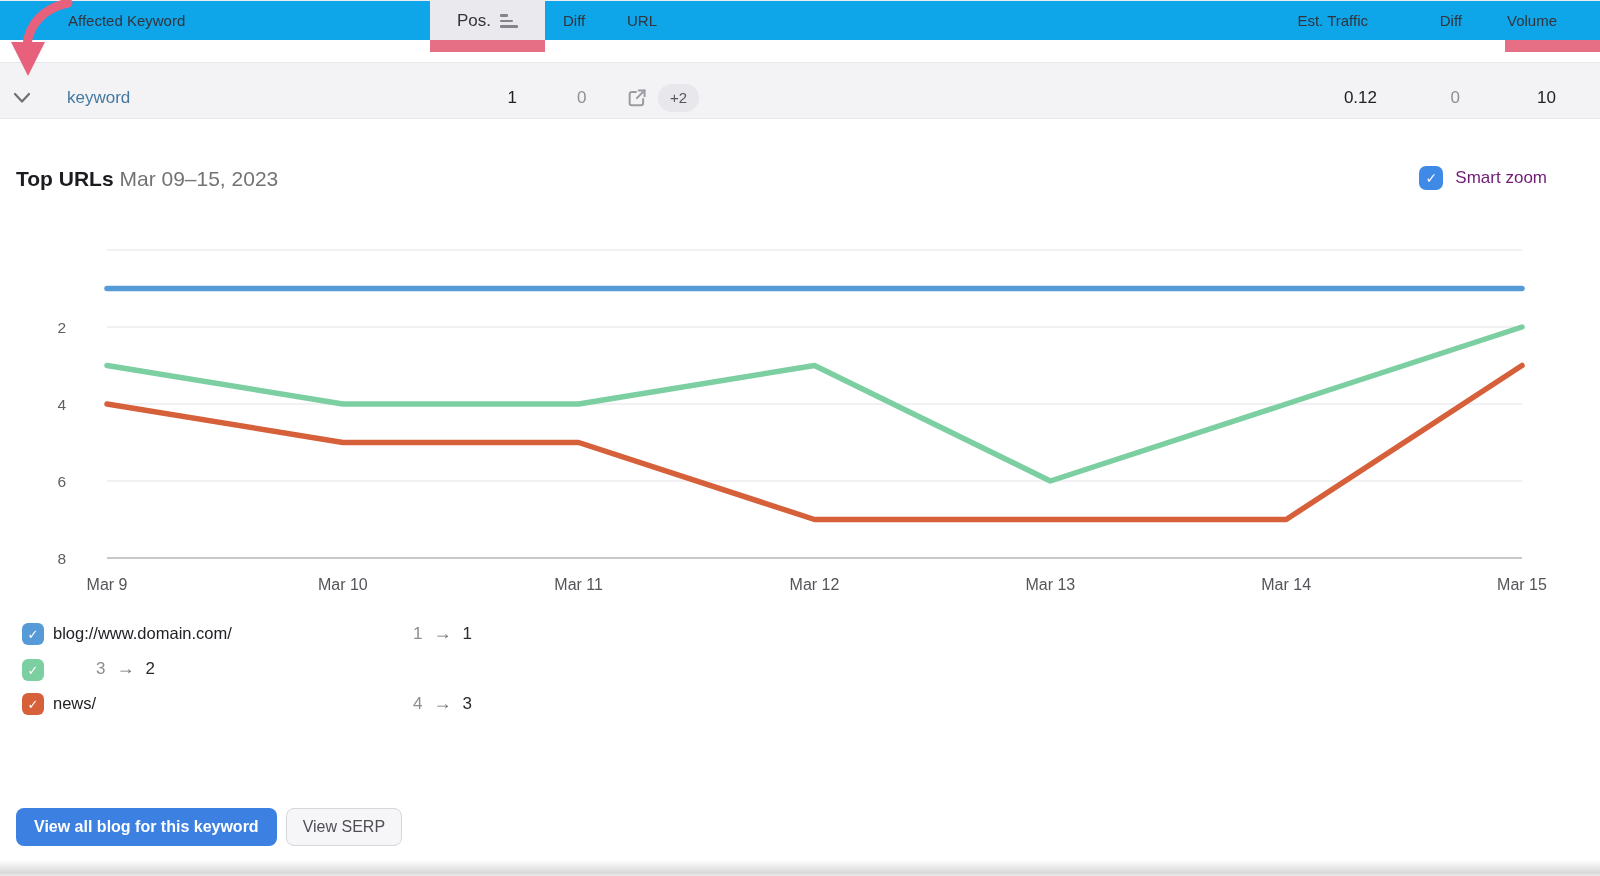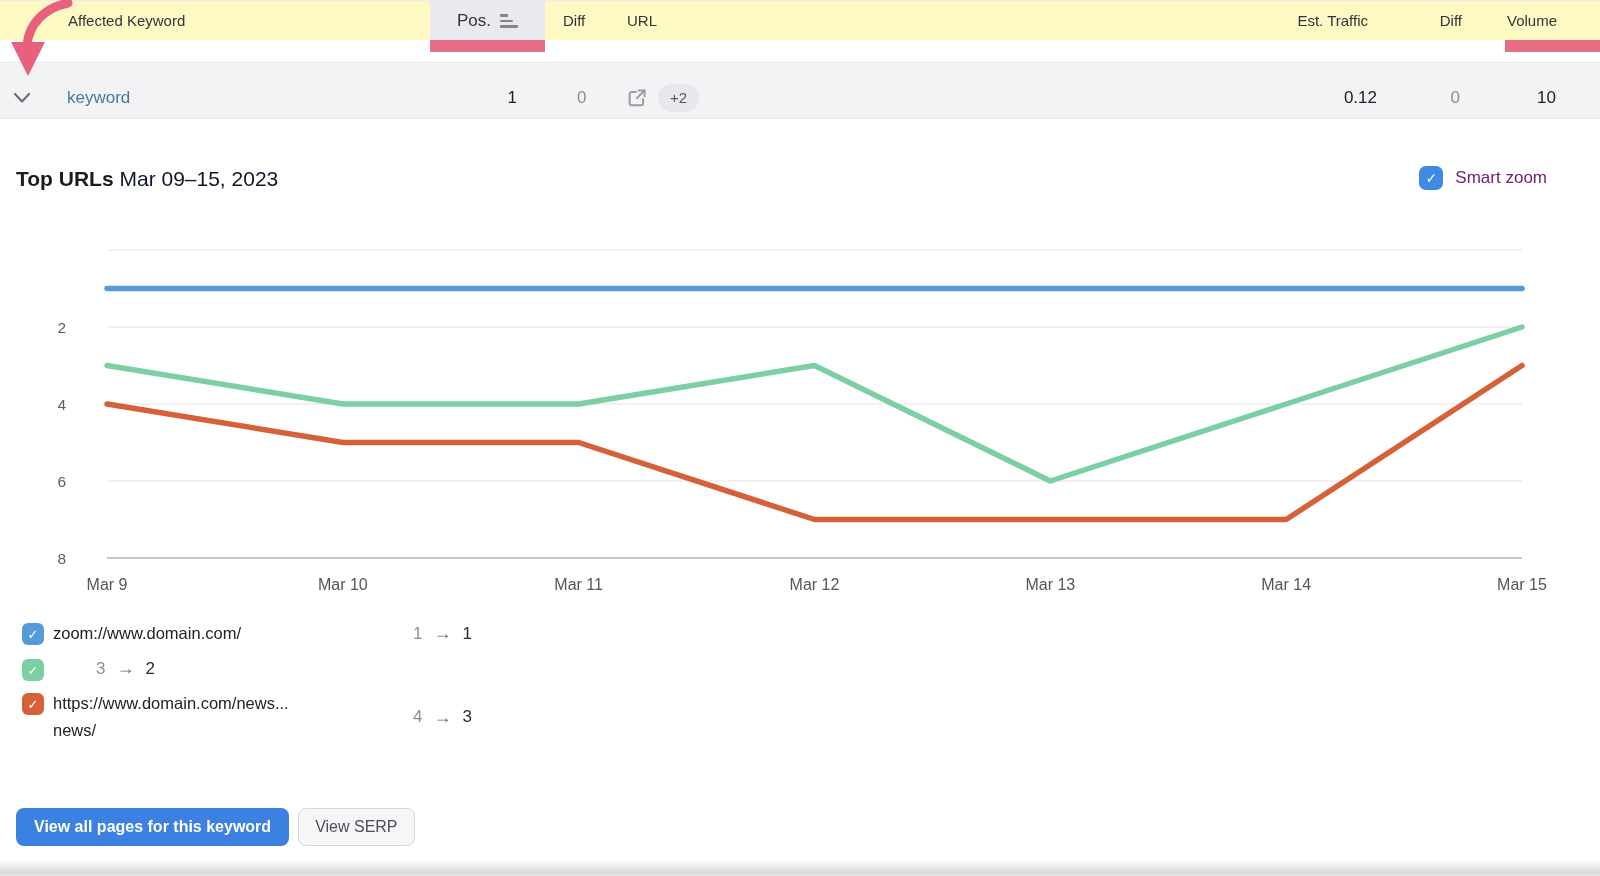--- a/index.html
+++ b/index.html
@@ -2,21 +2,21 @@
 <html><head>
 <meta charset="utf-8">
 <style>
   * { margin:0; padding:0; box-sizing:border-box; }
   html,body { width:1600px; height:876px; background:#fff; overflow:hidden;
               font-family:"Liberation Sans","DejaVu Sans",sans-serif; }
   .stage { position:relative; width:1600px; height:876px; background:#fff; }
 
   
   .thead { position:absolute; left:0; top:0; width:1600px; height:40px;
-           background:#fef9c3; border-top:1px solid #ececef; }
+           background:#0ea5e9; border-top:1px solid #ececef; }
   .th { position:absolute; top:0; height:40px; line-height:40px; font-size:15px;
         color:#33333a; white-space:nowrap; }
   .th-right { text-align:center; }
   .pos-cell { position:absolute; left:430px; top:0; width:115px; height:40px;
               background:#e9e9ee; display:flex; align-items:center; justify-content:center; gap:9px; }
   .pos-cell span { font-size:17px; color:#33333a; }
   .sort-icon { display:flex; flex-direction:column; gap:3px; align-items:flex-start; }
   .sort-icon i { display:block; height:2.5px; background:#84848c; border-radius:1px; }
   .sort-icon i:nth-child(1){ width:8px; }
   .sort-icon i:nth-child(2){ width:13px; }
@@ -36,21 +36,21 @@
   .url-group { gap:11px; }
   .badge { height:28px; padding:0 12px; border-radius:14px; background:#e7e7ec;
            color:#55555c; font-size:15px; display:flex; align-items:center; }
 
   
   .annot-arrow { position:absolute; left:4px; top:0; z-index:6; pointer-events:none; }
 
   
   .sec-title { position:absolute; left:16px; top:167px; font-size:21px; }
   .sec-title b { color:#1b1b20; font-weight:700; }
-  .sec-title span.date { color:#0f172a; font-weight:400; }
+  .sec-title span.date { color:#737373; font-weight:400; }
   .smartzoom { position:absolute; top:166px; right:53px; display:flex; align-items:center; gap:12px; }
   .smartzoom .label { font-size:17px; color:#701a75; }
   .cbx { display:flex; align-items:center; justify-content:center; color:#fff;
          font-weight:700; border-radius:6px; }
   .cbx-lg { width:24px; height:24px; border-radius:7px; font-size:14px; background:#3f8ae6; cursor:pointer; }
 
   
   .chart { position:absolute; left:0; top:240px; }
   .chart text { font-family:"Liberation Sans","DejaVu Sans",sans-serif; }
 
@@ -155,49 +155,48 @@
       <text x="1522" y="350" text-anchor="middle" fill="#55555a" font-size="16">Mar 15</text>
       <polyline points="107,48.5 342.83333333333337,48.5 578.6666666666667,48.5 814.5,48.5 1050.3333333333335,48.5 1286.1666666666667,48.5 1522,48.5" fill="none" stroke="#569bd8" stroke-width="5.5" stroke-linecap="round" stroke-linejoin="round"></polyline>
       <polyline points="107,125.5 342.83333333333337,164 578.6666666666667,164 814.5,125.5 1050.3333333333335,241 1286.1666666666667,164 1522,87" fill="none" stroke="#7bcfa1" stroke-width="5.5" stroke-linecap="round" stroke-linejoin="round"></polyline>
       <polyline points="107,164 342.83333333333337,202.5 578.6666666666667,202.5 814.5,279.5 1050.3333333333335,279.5 1286.1666666666667,279.5 1522,125.5" fill="none" stroke="#d6603a" stroke-width="5.5" stroke-linecap="round" stroke-linejoin="round"></polyline>
     </svg>
 
   <div class="legend">
     <div class="lrow">
       <span class="cbx cbx-sm" style="background-color: rgb(86, 155, 216);">✓</span>
       <div class="lurl">
-        <div>zoom://www.domain.com/</div>
+        <div>blog://www.domain.com/</div>
       </div>
       <div class="lchange">
         <span class="from">1</span>
         <span class="arr">→</span>
         <span class="to">1</span>
       </div>
     </div>
     <div class="lrow">
       <span class="cbx cbx-sm" style="background-color: rgb(123, 207, 161);">✓</span>
       <div class="lchange">
         <span class="from">3</span>
         <span class="arr">→</span>
         <span class="to">2</span>
       </div>
     </div>
     <div class="lrow">
       <span class="cbx cbx-sm" style="background-color: rgb(214, 96, 58);">✓</span>
       <div class="lurl">
-        <div>https://www.domain.com/news...</div>
         <div>news/</div>
       </div>
       <div class="lchange">
         <span class="from">4</span>
         <span class="arr">→</span>
         <span class="to">3</span>
       </div>
     </div>
   </div>
 
   <div class="btnbar">
-    <button class="btn btn-primary">View all pages for this keyword</button>
+    <button class="btn btn-primary">View all blog for this keyword</button>
     <button class="btn btn-secondary">View SERP</button>
   </div>
 
   <div class="bottom-shadow"></div>
 </div>
 
 </body></html>

